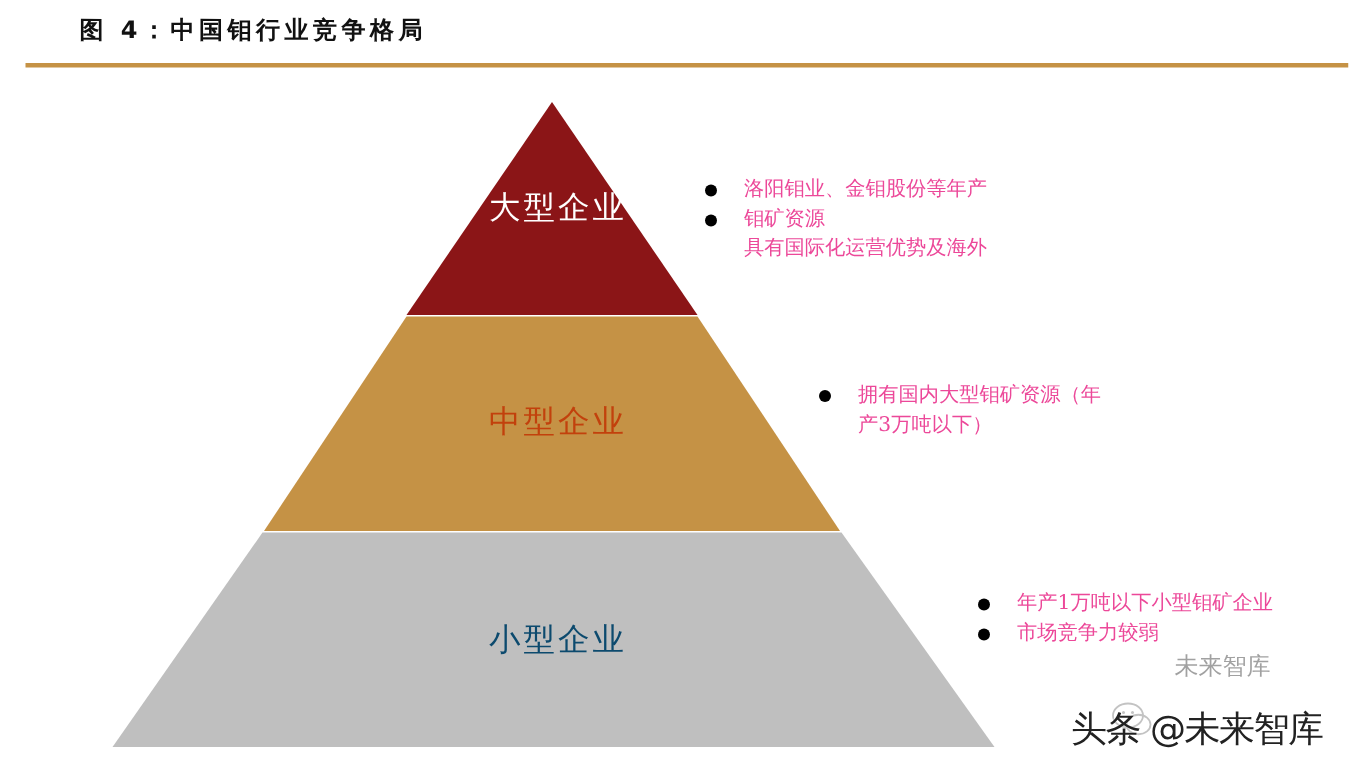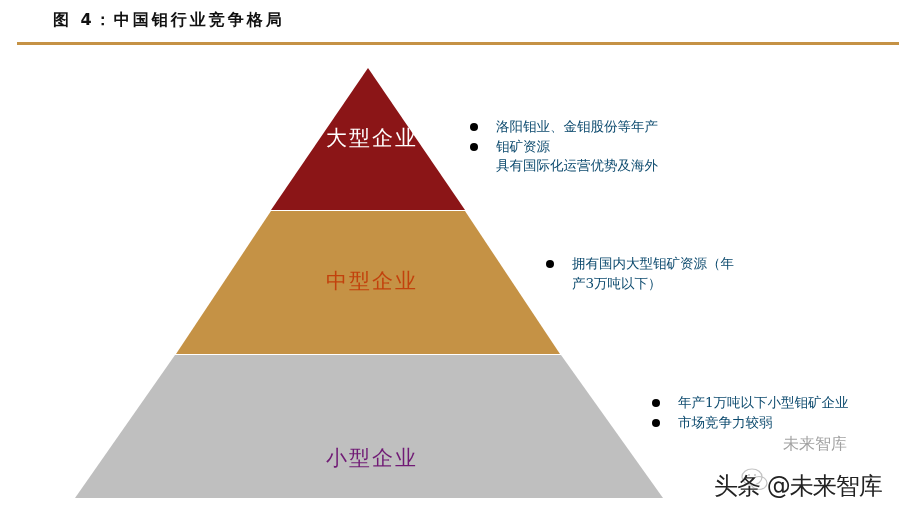--- a/index.html
+++ b/index.html
@@ -10,21 +10,21 @@
   .title {
     position: absolute; left: 17px; top: 10px; font-size: 16px; font-weight: bold;
     font-family: "DejaVu Sans", "Liberation Sans", sans-serif; color: #111; letter-spacing: 3px; margin-left: 36px;
   }
   .title-rule { position: absolute; left: 17px; top: 42px; width: 882px; height: 3px; background: #C59245; }
   svg.pyramid { position: absolute; left: 0; top: 0; }
   .tier-label {
     position: absolute; font-size: 21px; letter-spacing: 2px; text-align: right;
     font-family: "DejaVu Serif", "Liberation Serif", serif;
   }
-  .notes { position: absolute; font-size: 13.5px; line-height: 19.5px; color: #0c4a6e; }
+  .notes { position: absolute; font-size: 13.5px; line-height: 19.5px; color: #ec4899; }
   .note { position: relative; padding-left: 26px; }
   .bullet {
     position: absolute; left: 0; top: 6px; width: 8px; height: 8px; border-radius: 50%; background: #000;
   }
   .watermark {
     position: absolute; left: 714px; top: 470px; font-size: 24px; color: #222;
     font-family: "DejaVu Sans", "Liberation Sans", sans-serif; letter-spacing: -1px;
     text-shadow: 0 0 1px #fff;
   }
   .watermark-ghost {
@@ -45,21 +45,21 @@
 
   <polygon points="368,68 465,210 271,210" fill="#8B1517"></polygon>
 
   <polygon points="271,211 465,211 560,354 176,354" fill="#C59245"></polygon>
 
   <polygon points="175,355 561,355 663,498 75,498" fill="#BFBFBF"></polygon>
 </svg>
 
 <div class="tier-label" style="left:318px; top:124px; width:100px; color:#ffffff;">大型企业</div>
 <div class="tier-label" style="left:318px; top:267px; width:100px; color:#c2410c;">中型企业</div>
-<div class="tier-label" style="left:318px; top:412px; width:100px; color:#701a75;margin-top:32px;">小型企业</div>
+<div class="tier-label" style="left:318px; top:412px; width:100px; color:#0c4a6e;">小型企业</div>
 
 <div class="notes" style="left:470px; top:117px;">
   <div class="note">
     <span class="bullet"></span>
     <div>洛阳钼业、金钼股份等年产</div>
   </div>
   <div class="note">
     <span class="bullet"></span>
     <div>钼矿资源</div>
     <div>具有国际化运营优势及海外</div>

